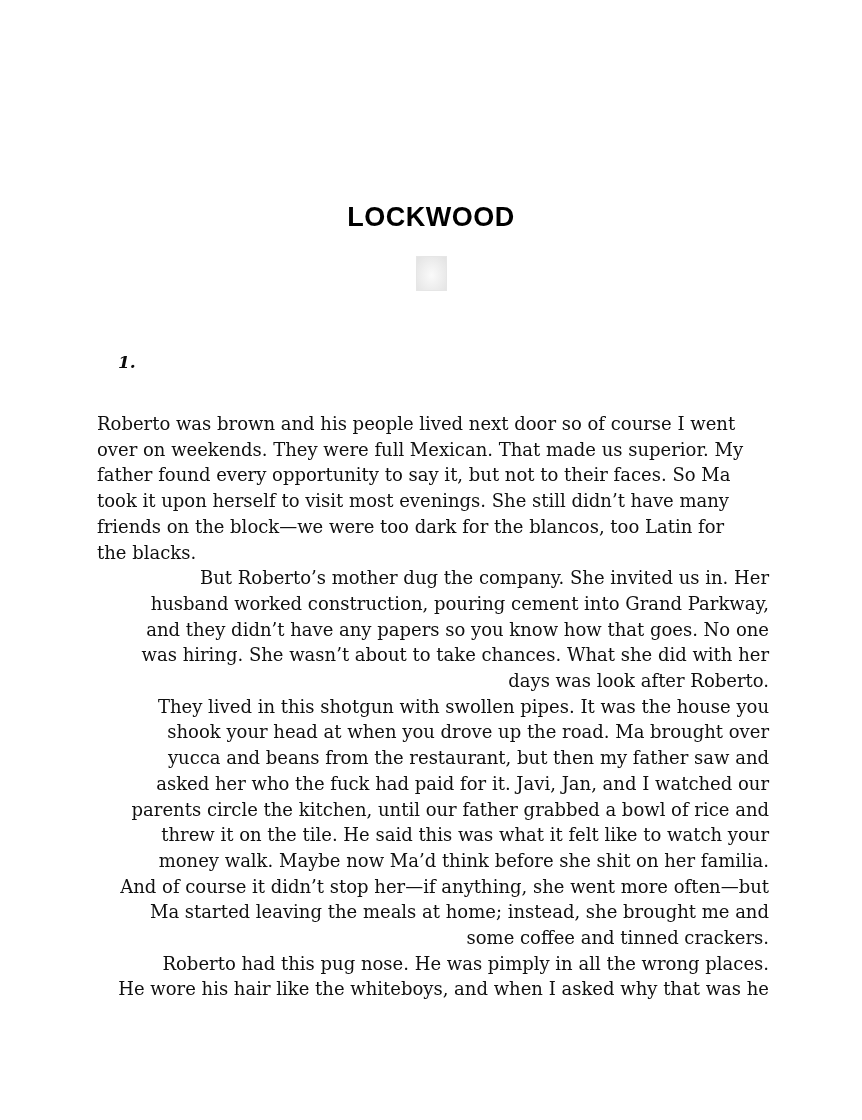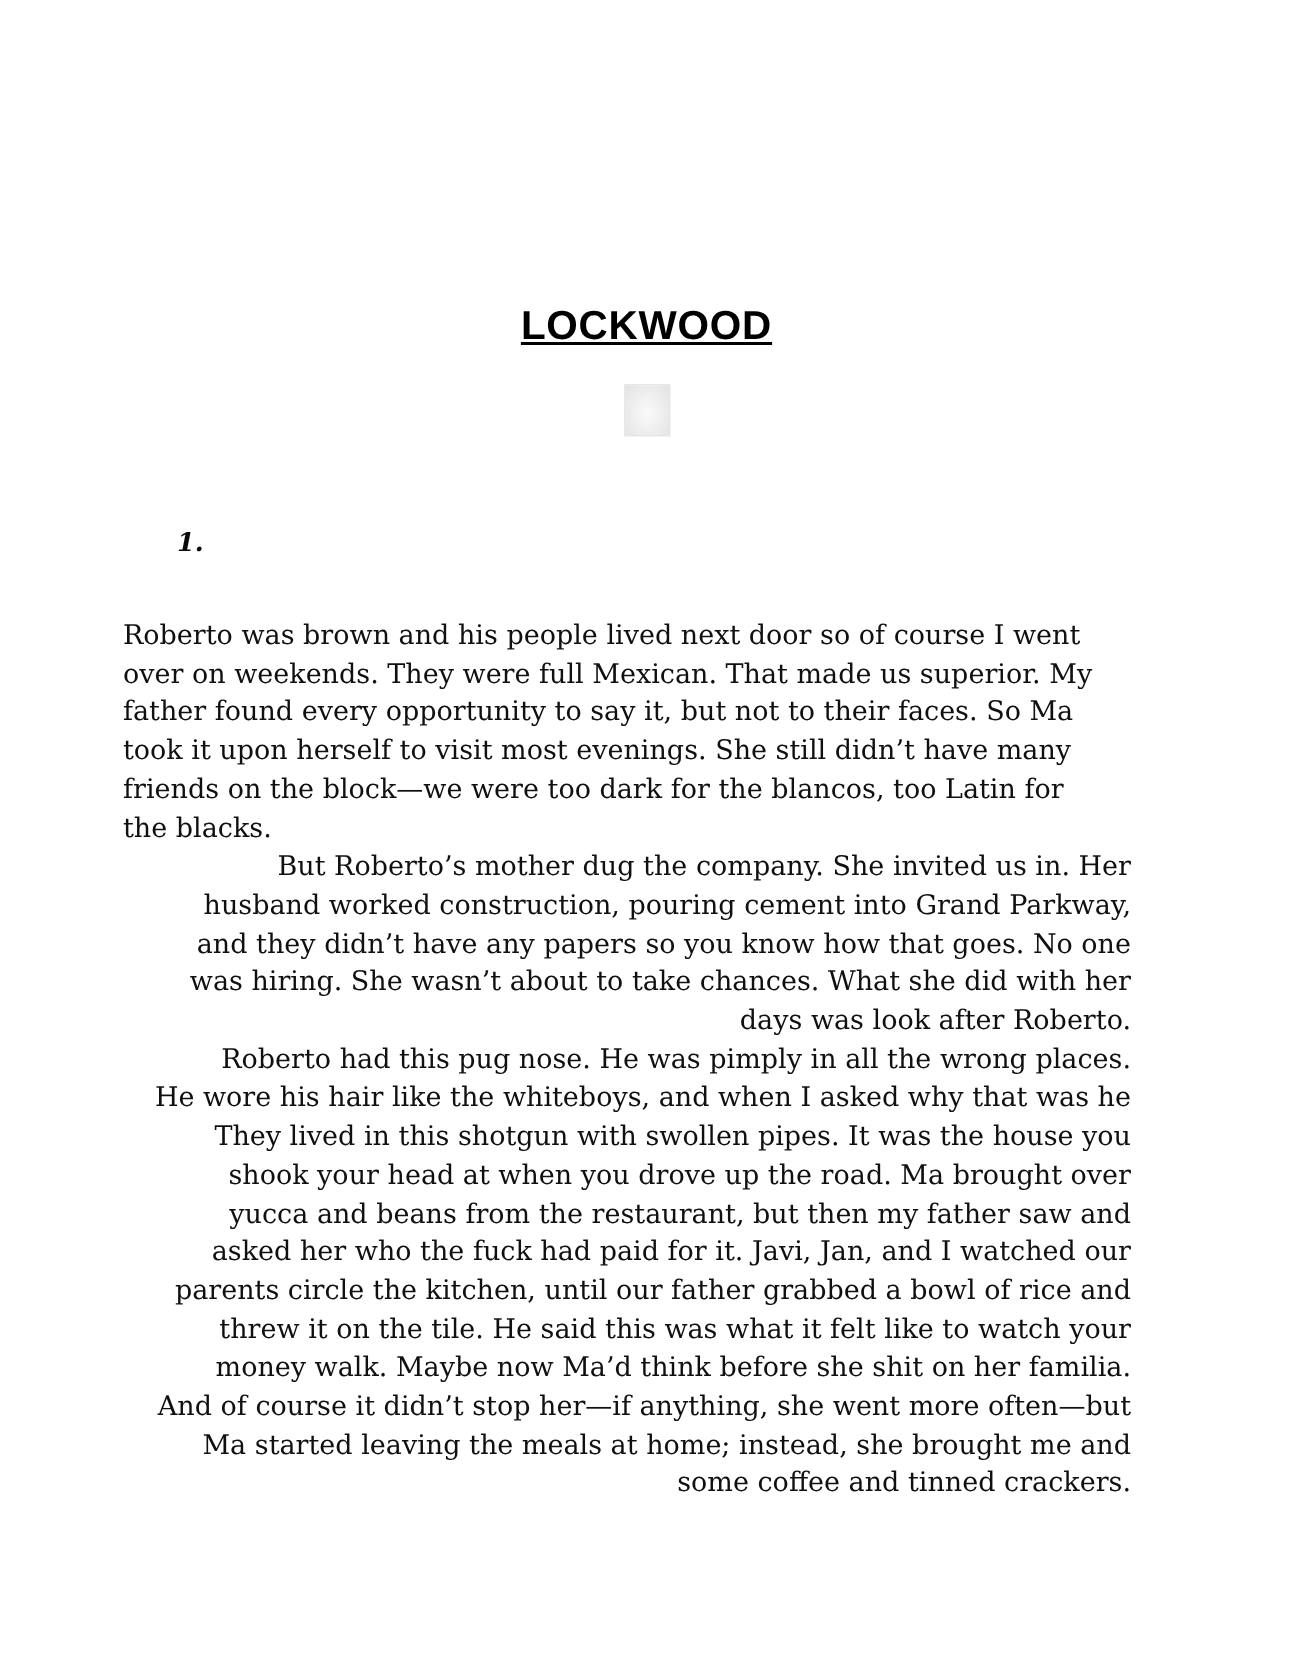--- a/index.html
+++ b/index.html
@@ -20,21 +20,20 @@
     position: absolute;
     top: 202px;
     left: 0;
     right: 0;
     text-align: center;
     font-family: "Liberation Sans", sans-serif;
     font-weight: 700;
     font-size: 27px;
     letter-spacing: 0.5px;
     color: #000000;
-    text-decoration: underline;
   }
   .ornament {
     position: absolute;
     top: 256px;
     left: 416px;
     width: 31px;
     height: 35px;
     background: radial-gradient(ellipse at 50% 55%, #fafafa 0%, #ededed 55%, #e2e2e2 100%);
     border: 1px solid #e6e6e6;
     box-sizing: border-box;
@@ -45,21 +44,21 @@
     left: 118px;
     font-family: "DejaVu Serif", serif;
     font-weight: 700;
     font-style: italic;
     font-size: 17px;
     color: #0a0a0a;
   }
   .body-text {
     position: absolute;
     top: 411px;
-    left: 82px;
+    left: 97px;
     width: 672px;
     font-size: 18px;
     line-height: 25.7px;
     text-align: left;
     color: #101010;
   }
   .body-text p {
     margin: 0;
     padding: 0;
     white-space: pre-line;
@@ -85,27 +84,27 @@
 over on weekends. They were full Mexican. That made us superior. My
 father found every opportunity to say it, but not to their faces. So Ma
 took it upon herself to visit most evenings. She still didn’t have many
 friends on the block—we were too dark for the blancos, too Latin for
 the blacks.</p>
     <p class="indent">But Roberto’s mother dug the company. She invited us in. Her
 husband worked construction, pouring cement into Grand Parkway,
 and they didn’t have any papers so you know how that goes. No one
 was hiring. She wasn’t about to take chances. What she did with her
 days was look after Roberto.</p>
-    <p class="indent">Roberto had this pug nose. He was pimply in all the wrong places.
-He wore his hair like the whiteboys, and when I asked why that was he</p>
     <p class="indent">They lived in this shotgun with swollen pipes. It was the house you
 shook your head at when you drove up the road. Ma brought over
 yucca and beans from the restaurant, but then my father saw and
 asked her who the fuck had paid for it. Javi, Jan, and I watched our
 parents circle the kitchen, until our father grabbed a bowl of rice and
 threw it on the tile. He said this was what it felt like to watch your
 money walk. Maybe now Ma’d think before she shit on her familia.
 And of course it didn’t stop her—if anything, she went more often—but
 Ma started leaving the meals at home; instead, she brought me and
 some coffee and tinned crackers.</p>
+    <p class="indent">Roberto had this pug nose. He was pimply in all the wrong places.
+He wore his hair like the whiteboys, and when I asked why that was he</p>
   </div>
 
 </div>
 
 </body></html>

